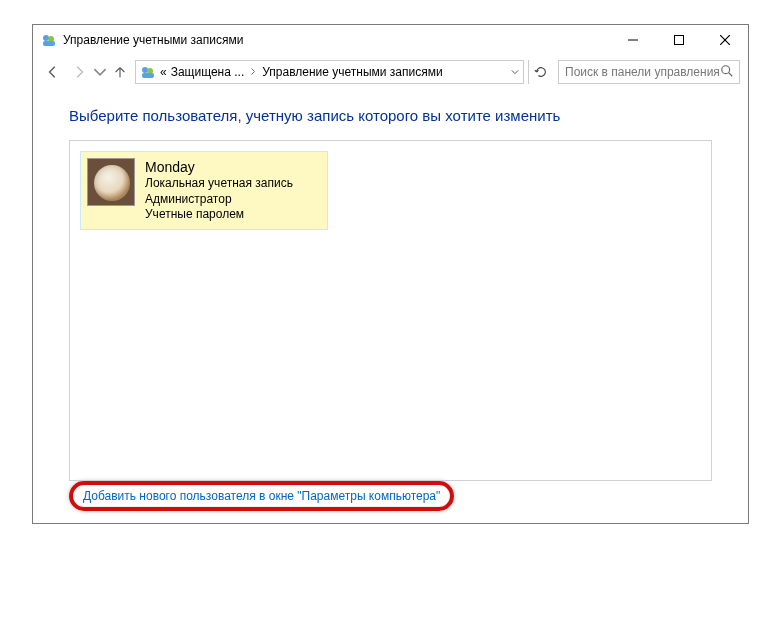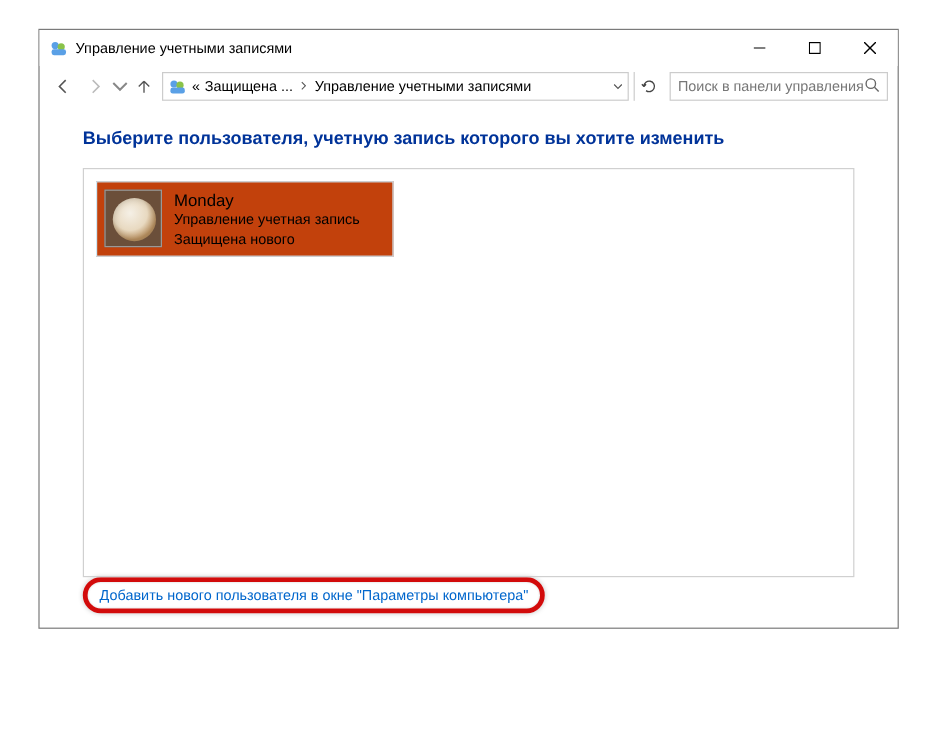--- a/index.html
+++ b/index.html
@@ -111,32 +111,32 @@
   .search-icon { color: #666; }
   .content {
     flex: 1;
     padding: 18px 36px 12px 36px;
     display: flex;
     flex-direction: column;
   }
   .page-heading {
     color: #003399;
     font-size: 15px;
-    font-weight: 700;
+    font-weight: 400;
     margin-bottom: 16px;
   }
   .user-list {
     border: 1px solid #d0d0d0;
     flex: 1;
     padding: 10px;
     position: relative;
   }
   .user-card {
     width: 248px;
-    background: #c2410c;
+    background: #fef9c3;
     border: 1px solid #cde8f7;
     padding: 6px;
     display: flex;
     gap: 10px;
   }
   .avatar {
     width: 48px; height: 48px;
     border: 1px solid #999;
     background: #6b4f3a;
     position: relative;
@@ -265,22 +265,23 @@
   </div>
 
   <div class="content">
     <div class="page-heading">Выберите пользователя, учетную запись которого вы хотите изменить</div>
 
     <div class="user-list">
       <div class="user-card">
         <div class="avatar"></div>
         <div class="user-info">
           <span class="user-name">Monday</span>
-          <span>Управление учетная запись</span>
-          <span>Защищена нового</span>
+          <span>Локальная учетная запись</span>
+          <span>Администратор</span>
+          <span>Учетные паролем</span>
         </div>
       </div>
     </div>
 
     <div>
       <div class="add-user-link-wrap">
         <span class="add-user-link">Добавить нового пользователя в окне "Параметры компьютера"</span>
       </div>
     </div>
   </div>

